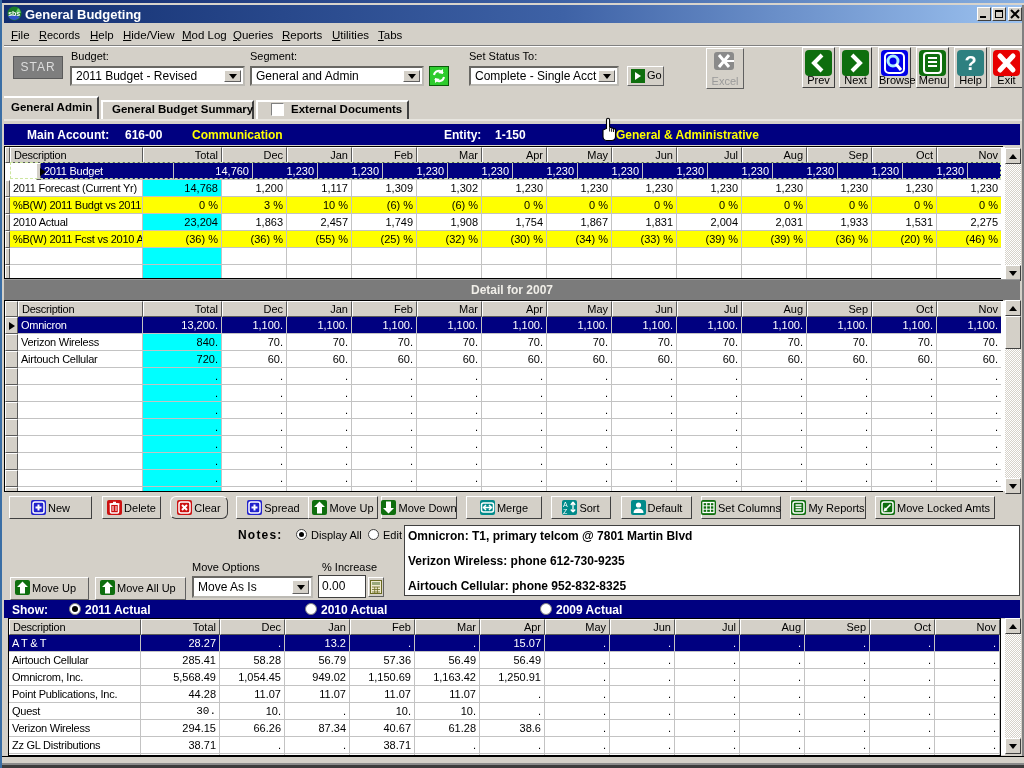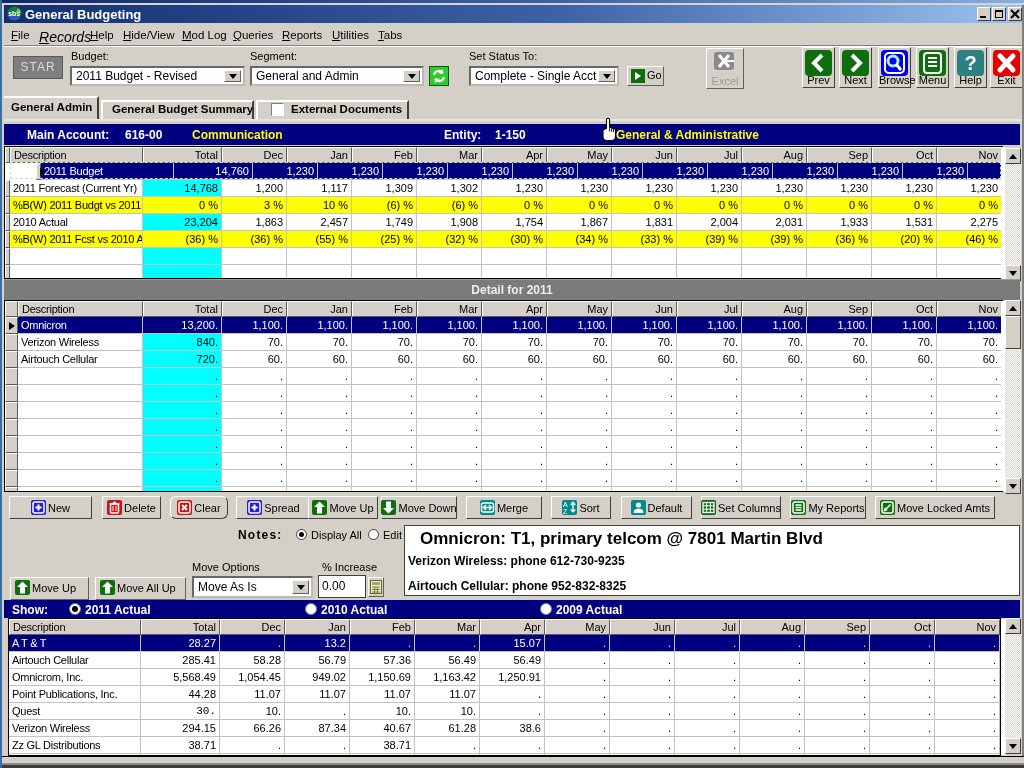--- a/index.html
+++ b/index.html
@@ -70,21 +70,21 @@
 </div>
 <div class="abs" style="left:992px;top:7px;width:14px;height:14px;background:#D4D0C8;border-top:1px solid #fff;border-left:1px solid #fff;border-right:1px solid #404040;border-bottom:1px solid #404040;box-sizing:border-box;">
 <div class="abs" style="left:2px;top:2px;width:8px;height:8px;border:1px solid #000;border-top:2px solid #000;box-sizing:border-box;"></div>
 </div>
 <div class="abs" style="left:1008px;top:7px;width:14px;height:14px;background:#D4D0C8;border-top:1px solid #fff;border-left:1px solid #fff;border-right:1px solid #404040;border-bottom:1px solid #404040;box-sizing:border-box;">
 <svg width="12" height="12" style="position:absolute;left:0;top:0">
       <path d="M2 2 L10 10 M10 2 L2 10" stroke="#000" stroke-width="2"></path>
     </svg>
 </div>
 <div class="abs" style="left:11px;top:29px;font-size:11.5px;"><u>F</u>ile</div>
-<div class="abs" style="left:39px;top:29px;font-size:14px;font-style:italic;"><u>R</u>ecords</div>
+<div class="abs" style="left:39px;top:29px;font-size:11px;"><u>R</u>ecords</div>
 <div class="abs" style="left:90px;top:29px;font-size:11.5px;"><u>H</u>elp</div>
 <div class="abs" style="left:123px;top:29px;font-size:11.5px;"><u>H</u>ide/View</div>
 <div class="abs" style="left:182px;top:29px;font-size:11.5px;"><u>M</u>od Log</div>
 <div class="abs" style="left:233px;top:29px;font-size:11.5px;"><u>Q</u>ueries</div>
 <div class="abs" style="left:282px;top:29px;font-size:11.5px;"><u>R</u>eports</div>
 <div class="abs" style="left:332px;top:29px;font-size:11.5px;"><u>U</u>tilities</div>
 <div class="abs" style="left:378px;top:29px;font-size:11.5px;"><u>T</u>abs</div>
 <div class="abs" style="left:0;top:45px;width:1024px;height:1px;background:#808080;"></div>
 <div class="abs" style="left:0;top:46px;width:1024px;height:1px;background:#fff;"></div>
 <div class="abs" style="left:13px;top:56px;width:50px;height:23px;background:#7E7E7E;border:1px solid #5a5a5a;box-sizing:border-box;color:#DCDCDC;font-size:12px;text-align:center;line-height:21px;letter-spacing:1px;">STAR</div>
@@ -323,21 +323,21 @@
       <div class="c num " style="width:65px;"></div>
       <div class="c num " style="width:65px;"></div>
     </div>
   </div>
 <div class="abs" style="left:10px;top:162px;width:991px;height:17px;border:1px dashed #cde6a0;box-sizing:border-box;pointer-events:none;z-index:5;"></div>
 <div class="sb" style="top:148px;height:133px;">
     <div class="sbb up" style="top:0;"></div>
     <div class="sbb dn" style="top:117px;"></div>
   </div>
 <div class="abs" style="left:4px;top:279px;width:1016px;height:21px;background:#7B7B7B;border-top:1px solid #9a9a9a;box-sizing:border-box;"></div>
-<div class="abs bold" style="left:0;top:283px;width:1024px;text-align:center;font-size:12px;color:#F0EEE8;">Detail for 2011</div>
+<div class="abs bold" style="left:0;top:283px;width:1024px;text-align:center;font-size:12px;color:#F0EEE8;">Detail for 2007</div>
 <div class="grid" style="left:4px;top:300px;width:999px;height:192px;">
     <div class="row" style="top:0px;">
       <div class="hc" style="width:13px;"></div>
       <div class="hc desc" style="width:125px;">Description</div>
       <div class="hc num" style="width:79px;">Total</div>
       <div class="hc num" style="width:65px;">Dec</div>
       <div class="hc num" style="width:65px;">Jan</div>
       <div class="hc num" style="width:65px;">Feb</div>
       <div class="hc num" style="width:65px;">Mar</div>
       <div class="hc num" style="width:65px;">Apr</div>
@@ -651,21 +651,21 @@
       </svg>
     </span>
     <span>Move Locked Amts</span>
   </div>
 <div class="abs bold" style="left:238px;top:528px;font-size:12px;letter-spacing:1.2px;">Notes:</div>
 <div class="radio on" style="left:296px;top:529px;"></div>
 <div class="lbl" style="left:311px;top:529px;">Display All</div>
 <div class="radio" style="left:368px;top:529px;"></div>
 <div class="lbl" style="left:383px;top:529px;">Edit</div>
 <div class="abs" style="left:404px;top:525px;width:616px;height:71px;background:#fff;border:1px solid #404040;box-sizing:border-box;"></div>
-<div class="abs bold" style="left:420px;top:529px;font-size:17px;">Omnicron: T1, primary telcom @ 7801 Martin Blvd</div>
+<div class="abs bold" style="left:408px;top:529px;font-size:12px;">Omnicron: T1, primary telcom @ 7801 Martin Blvd</div>
 <div class="abs bold" style="left:408px;top:554px;font-size:12px;">Verizon Wireless: phone 612-730-9235</div>
 <div class="abs bold" style="left:408px;top:579px;font-size:12px;">Airtouch Cellular: phone 952-832-8325</div>
 <div class="lbl" style="left:192px;top:561px;">Move Options</div>
 <div class="lbl" style="left:322px;top:561px;">% Increase</div>
 <div class="abs raised" style="left:10px;top:577px;width:79px;height:23px;font-size:11px;line-height:21px;padding-left:4px;box-sizing:border-box;"><span class="tico" style="background:#0E6E0E;"><svg width="15" height="15" viewBox="0 0 15 15" style="position:absolute;left:0;top:0;">
         <path d="M7.5 1.5 L13 7 H10 V13.5 H5 V7 H2 Z" fill="#fff"></path>
       </svg></span>Move Up</div>
 <div class="abs raised" style="left:95px;top:577px;width:91px;height:23px;font-size:11px;line-height:21px;padding-left:4px;box-sizing:border-box;"><span class="tico" style="background:#0E6E0E;"><svg width="15" height="15" viewBox="0 0 15 15" style="position:absolute;left:0;top:0;">
         <path d="M7.5 1.5 L13 7 H10 V13.5 H5 V7 H2 Z" fill="#fff"></path>
       </svg></span>Move All Up</div>

